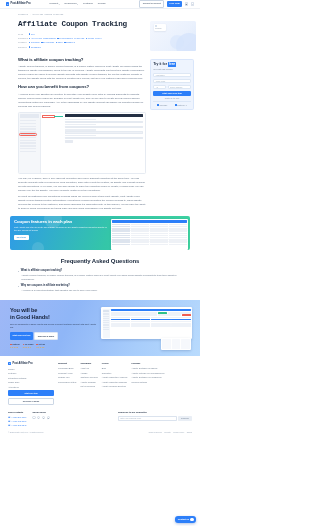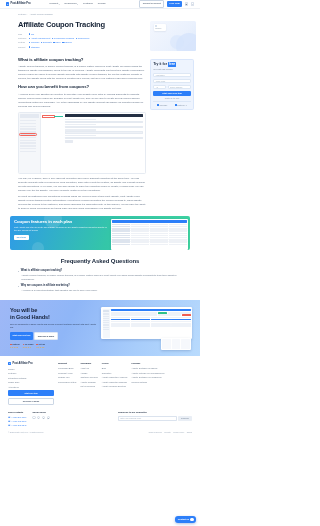--- a/index.html
+++ b/index.html
@@ -35,21 +35,21 @@
   .btn-primary {
     background:#2d7ff9; color:#fff; border-radius:1px; padding:1.2px 2.6px;
     font-size:2.3px; font-weight:600; white-space:nowrap;
   }
   .icon-sq { width:3.4px; height:3.4px; border:.35px solid #dbe2ec; border-radius:.6px;
      display:flex; align-items:center; justify-content:center; font-size:2px; color:#5b6b80;}
   .flagbox { display:flex;align-items:center;gap:.7px; }
   .flag { width:3.2px;height:2.3px;background:linear-gradient(#b22234 33%,#fff 33%,#fff 66%,#b22234 66%); border-radius:.3px;}
 
   
-  .hero { padding:4px 18px 5px 18px; background:#fff; position:relative; }
+  .hero { padding:4px 18px 5px 18px; background:#fff; position:relative;font-family:Liberation Mono, monospace; }
   .crumb { font-size:2.1px; color:#8c9bad; margin-bottom:2.5px; display:flex; gap:1.4px;}
   .crumb .sep { color:#c2ccd8; }
   h1 { font-size:7.6px; font-weight:700; letter-spacing:-.2px; color:#152235; margin-bottom:3px;}
   .taglines { display:flex; flex-direction:column; gap:1.3px; }
   .tagrow { display:flex; align-items:center; gap:2px; }
   .taglabel { font-size:2.1px; color:#93a1b2; width:9px; flex:none;}
   .tags { display:flex; gap:1.6px; flex-wrap:wrap; }
   .tag { font-size:2.1px; color:#2d7ff9; display:flex; align-items:center; gap:.5px; white-space:nowrap;}
   .tag .dot { width:1.4px;height:1.4px;border-radius:50%;background:#2d7ff9;}
   .hero-art {

